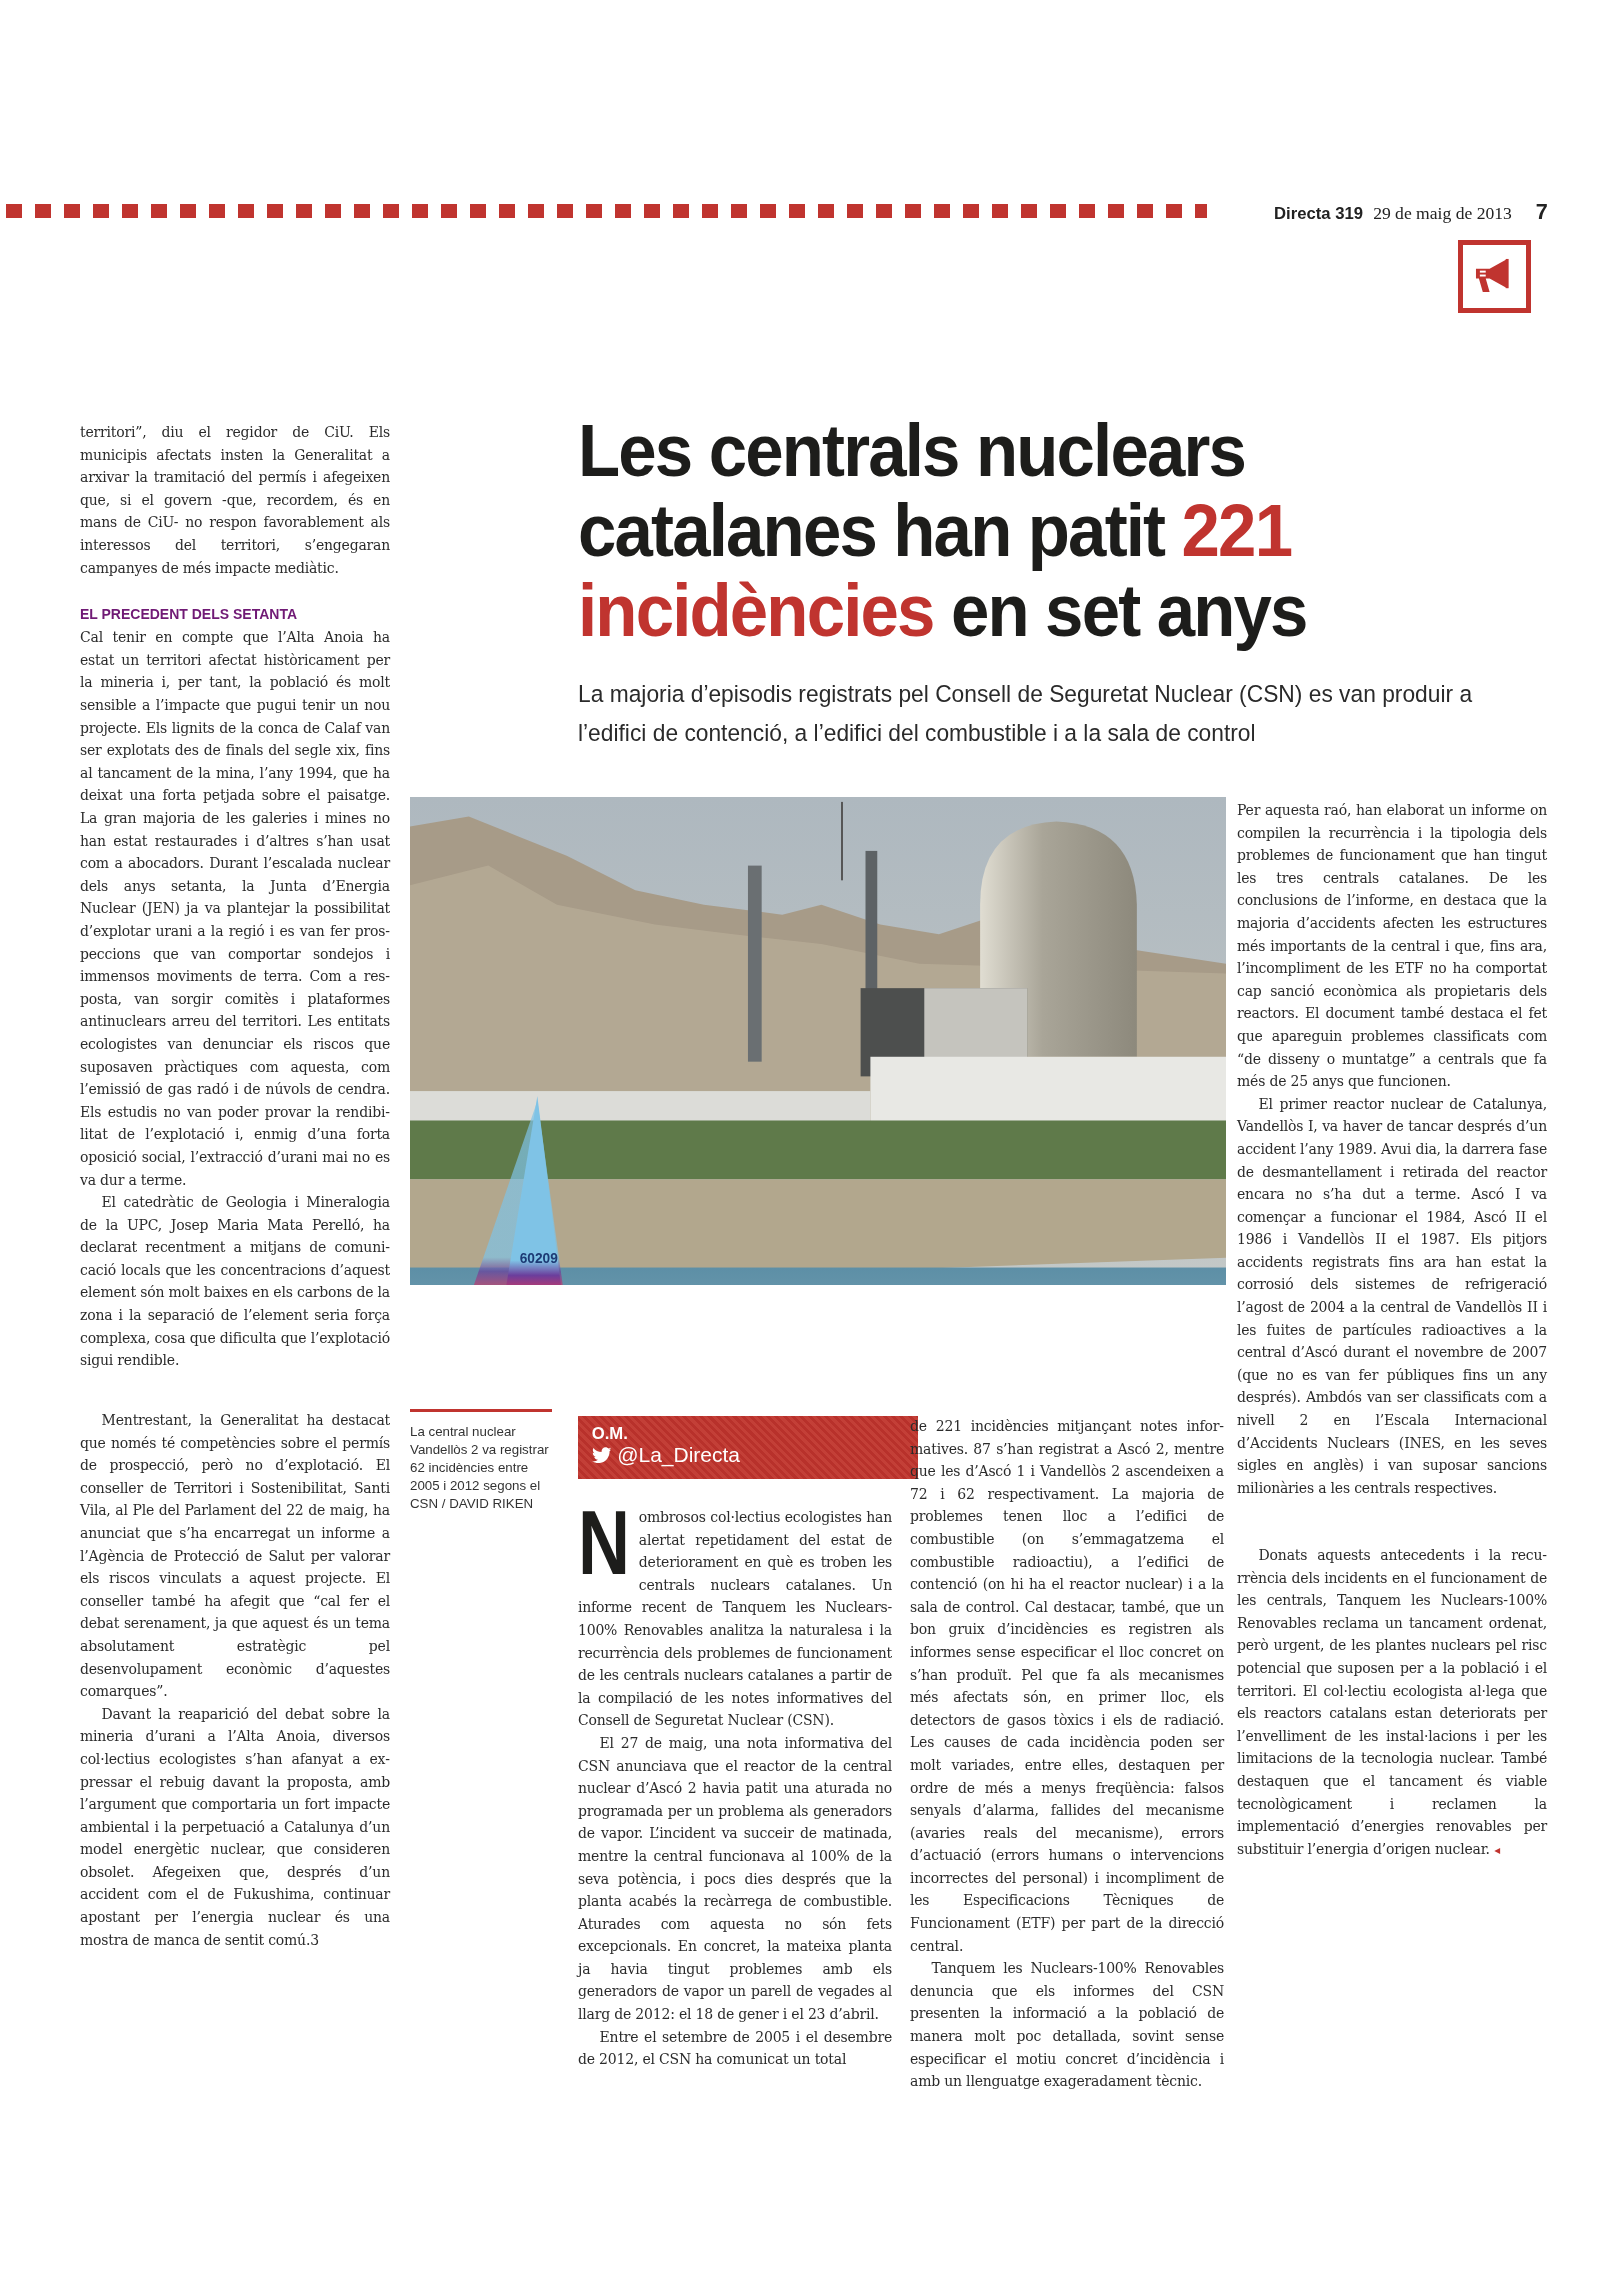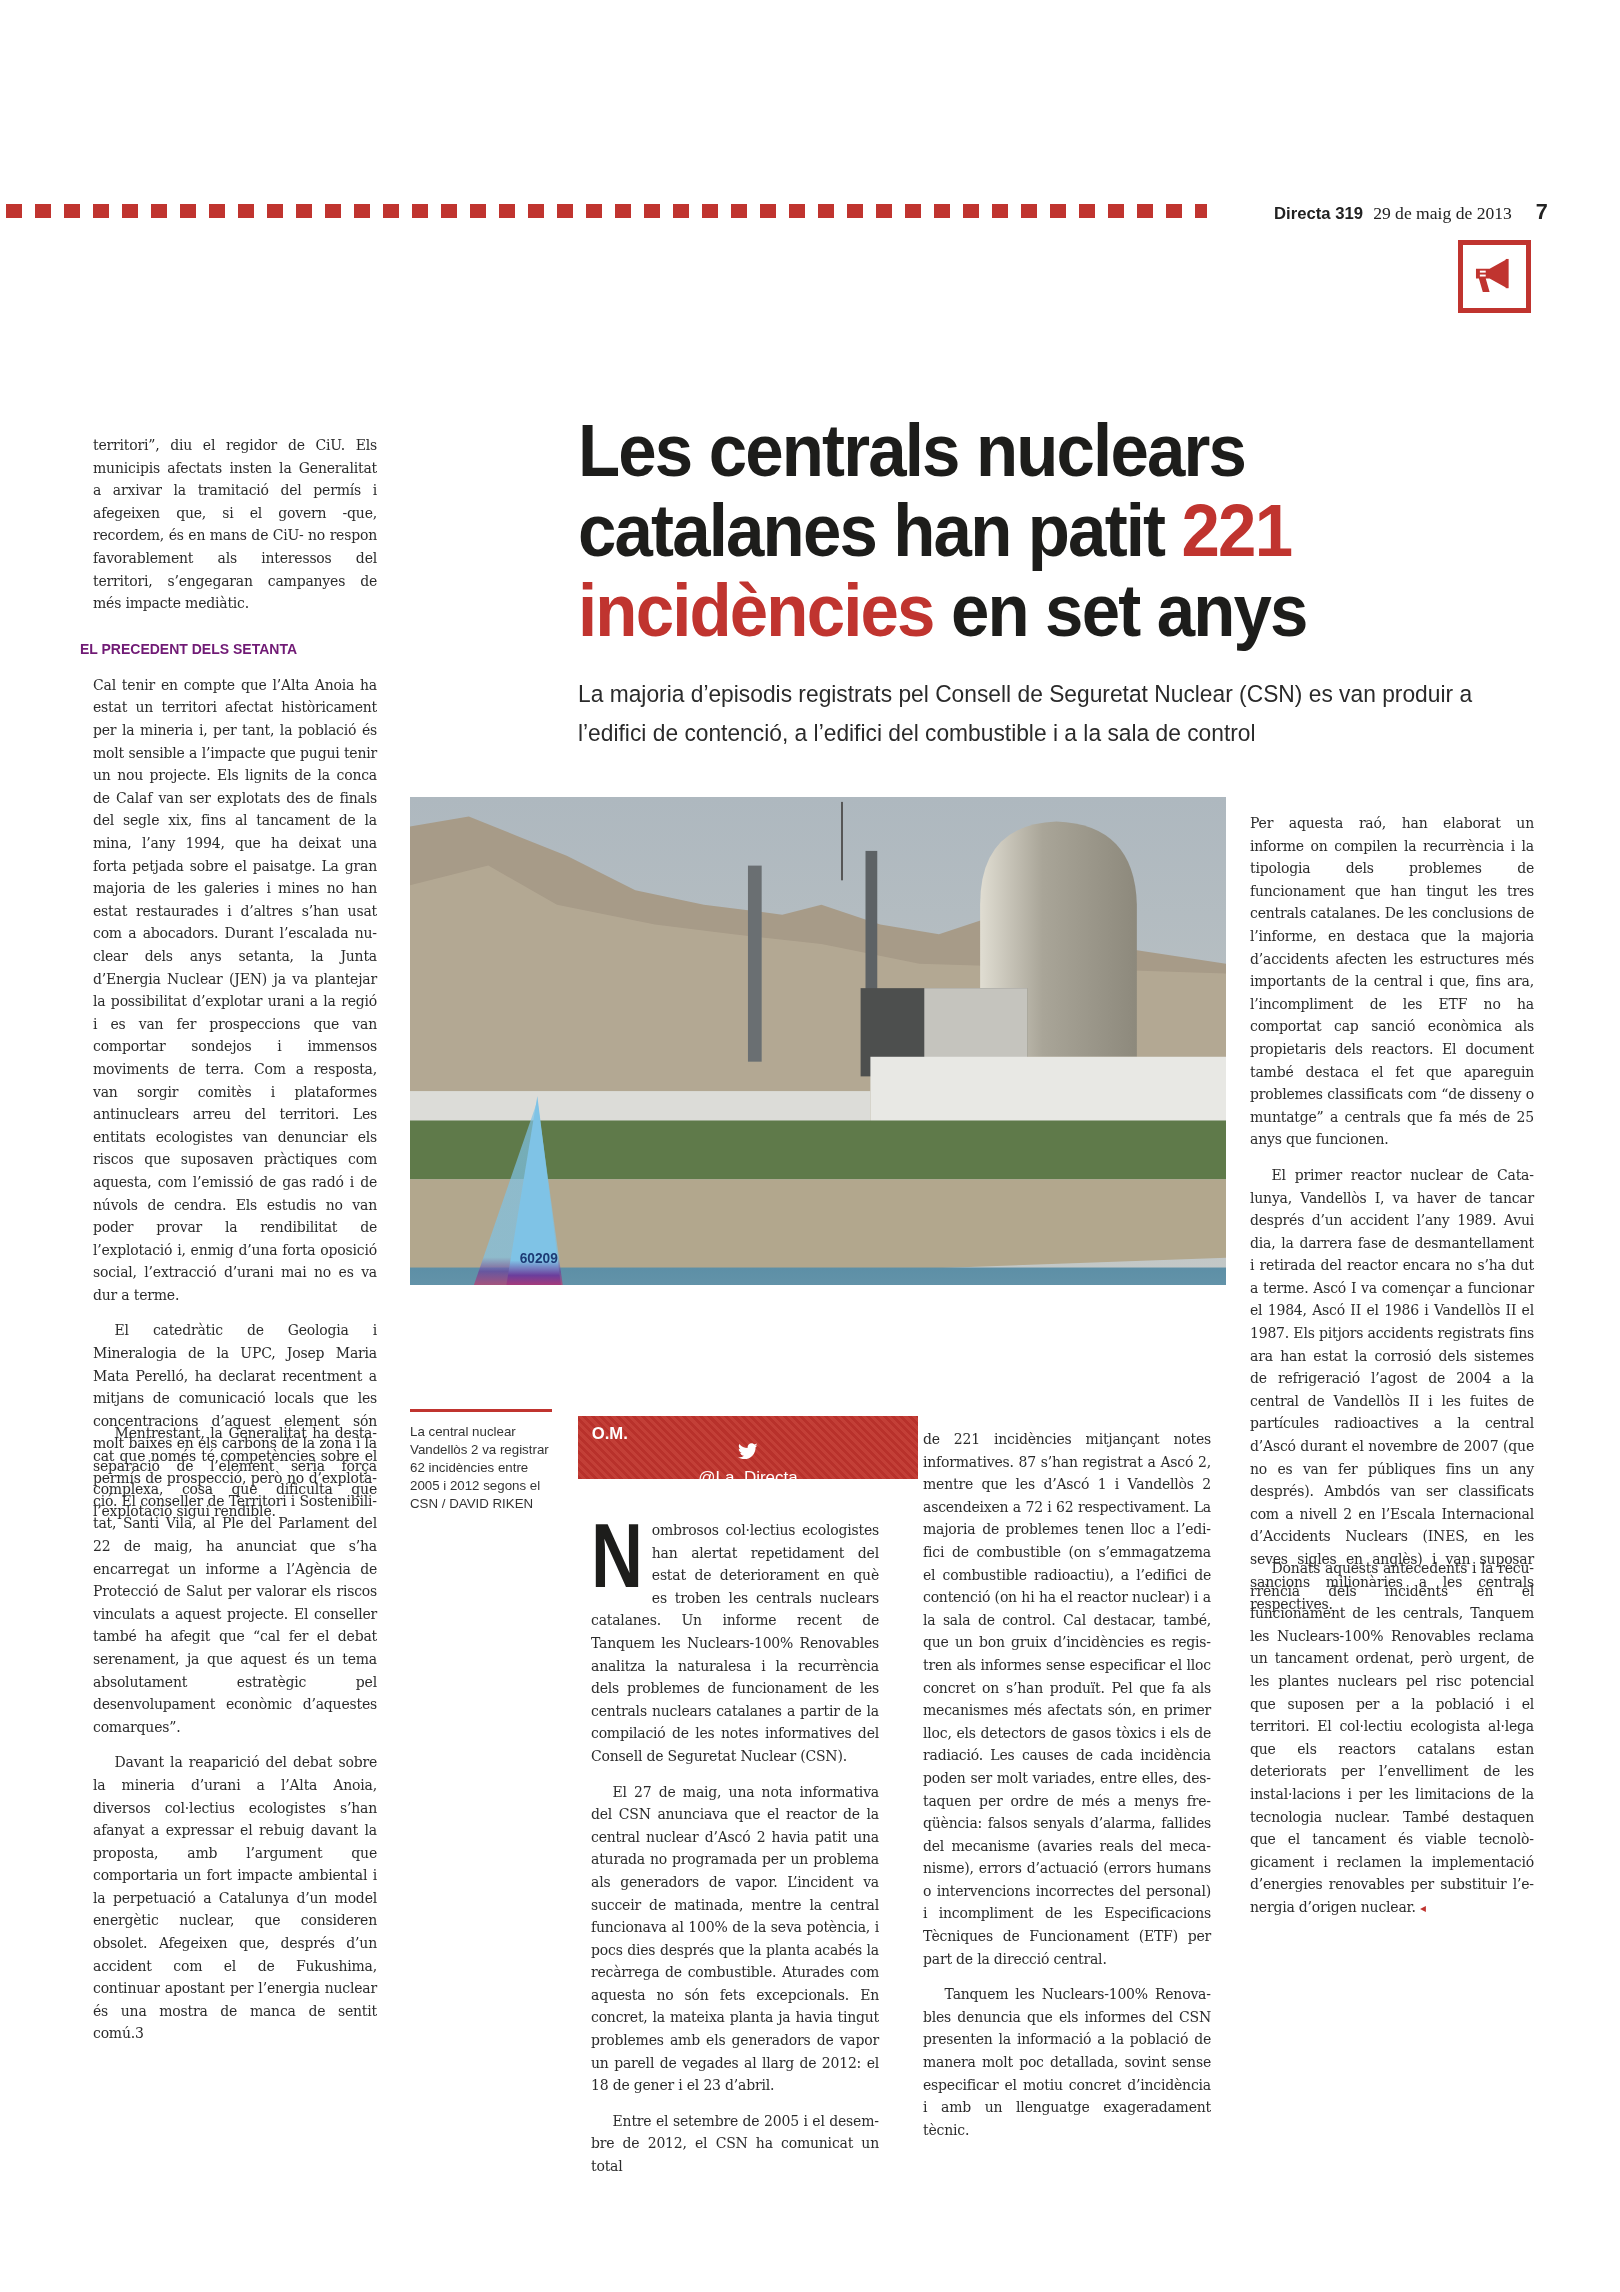--- a/index.html
+++ b/index.html
@@ -15,41 +15,41 @@
     .masthead .pageno { font-family: "Liberation Sans", sans-serif; font-weight: bold; font-size: 21.6px; margin-left: 19.6px; }
     .section-icon { position: absolute; top: 240px; left: 1458px; width: 73px; height: 73px; border: 5.9px solid #c0342f; box-sizing: border-box; display:flex; align-items:center; justify-content:center; }
 
     
     .headline { position: absolute; top: 410px; left: 578px; width: 980px; font-family: "Liberation Sans", sans-serif; font-weight: bold; font-size: 75px; line-height: 80px; letter-spacing: -2px; color: #1d1d1b; margin: 0; transform: scaleX(0.92); transform-origin: left top; }
     .headline .red { color: #c0342f; }
     .dek { position: absolute; top: 674px; left: 578px; width: 980px; font-family: "Liberation Sans", sans-serif; font-size: 24.5px; line-height: 39px; color: #2a2a2a; margin: 0; transform: scaleX(0.93); transform-origin: left top; }
 
     
     .col { position: absolute; font-family: "DejaVu Serif", serif; font-size: 14px; line-height: 22.6px; text-align: justify; hyphens: manual; color: #2b2b2b; letter-spacing: -0.2px; }
-    .col p { margin: 13px; }
+    .col p { margin: 0; }
     .col p.indent { text-indent: 21.6px; }
     .col1 { left: 80px; top: 421px; width: 310px; }
     .subhead-caps { font-family: "Liberation Sans", sans-serif; font-weight: bold; font-size: 14px; letter-spacing: 0px; color: #701a75; margin: 23.5px 0 1px 0 !important; text-align: left; }
     .red-sub { font-family: "DejaVu Serif", serif; font-weight: bold; color: #c0342f; font-size: 23.5px; line-height: 28px; text-align: left; letter-spacing: -0.6px; }
 
     .col1b { left: 80px; top: 1409px; width: 310px; }
     .col1b .red-sub { margin-bottom: 27.4px; }
 
     
     .photo { position: absolute; left: 410px; top: 797px; width: 816px; height: 488px; overflow: hidden; }
 
     
     .caption-rule { position: absolute; left: 410px; top: 1409px; width: 142px; height: 2.9px; background: #c0342f; }
     .caption { position: absolute; left: 410px; top: 1423px; width: 145px; font-family: "Liberation Sans", sans-serif; font-size: 13.3px; line-height: 18px; color: #333; }
 
     
     .byline { position: absolute; left: 578px; top: 1416px; width: 340px; height: 63px; box-sizing: border-box; padding: 7.8px 13.7px;
       background: repeating-linear-gradient(45deg, #b8312b 0 2.9px, #c33f37 2.9px 5.9px); color: #fff; font-family: "Liberation Sans", sans-serif; }
     .byline .author { font-weight: bold; font-size: 16.7px; line-height: 19.6px; display:block; }
-    .byline .handle { font-size: 17px; line-height: 23.5px; display:flex; align-items:center; gap: 5.9px; flex-direction: column; }
+    .byline .handle { font-size: 21px; line-height: 23.5px; display:flex; align-items:center; gap: 5.9px; }
 
     .col2 { left: 578px; top: 1506px; width: 314px; }
     .dropcap { float: left; font-family: "Liberation Sans", sans-serif; font-weight: bold; font-size: 90px; line-height: 71px; height: 69px; margin: 2px 7.8px 0 0; color: #1d1d1b; transform: scaleX(0.8); transform-origin: left top; width: 53px; }
 
     .col3 { left: 910px; top: 1415px; width: 314px; }
 
     .col4 { left: 1237px; top: 799px; width: 310px; }
     .col4b { left: 1237px; top: 1544px; width: 310px; }
     .col4b .red-sub { margin-bottom: 27.4px; }
     .end-mark { color: #c0342f; font-size: 11.8px; }

